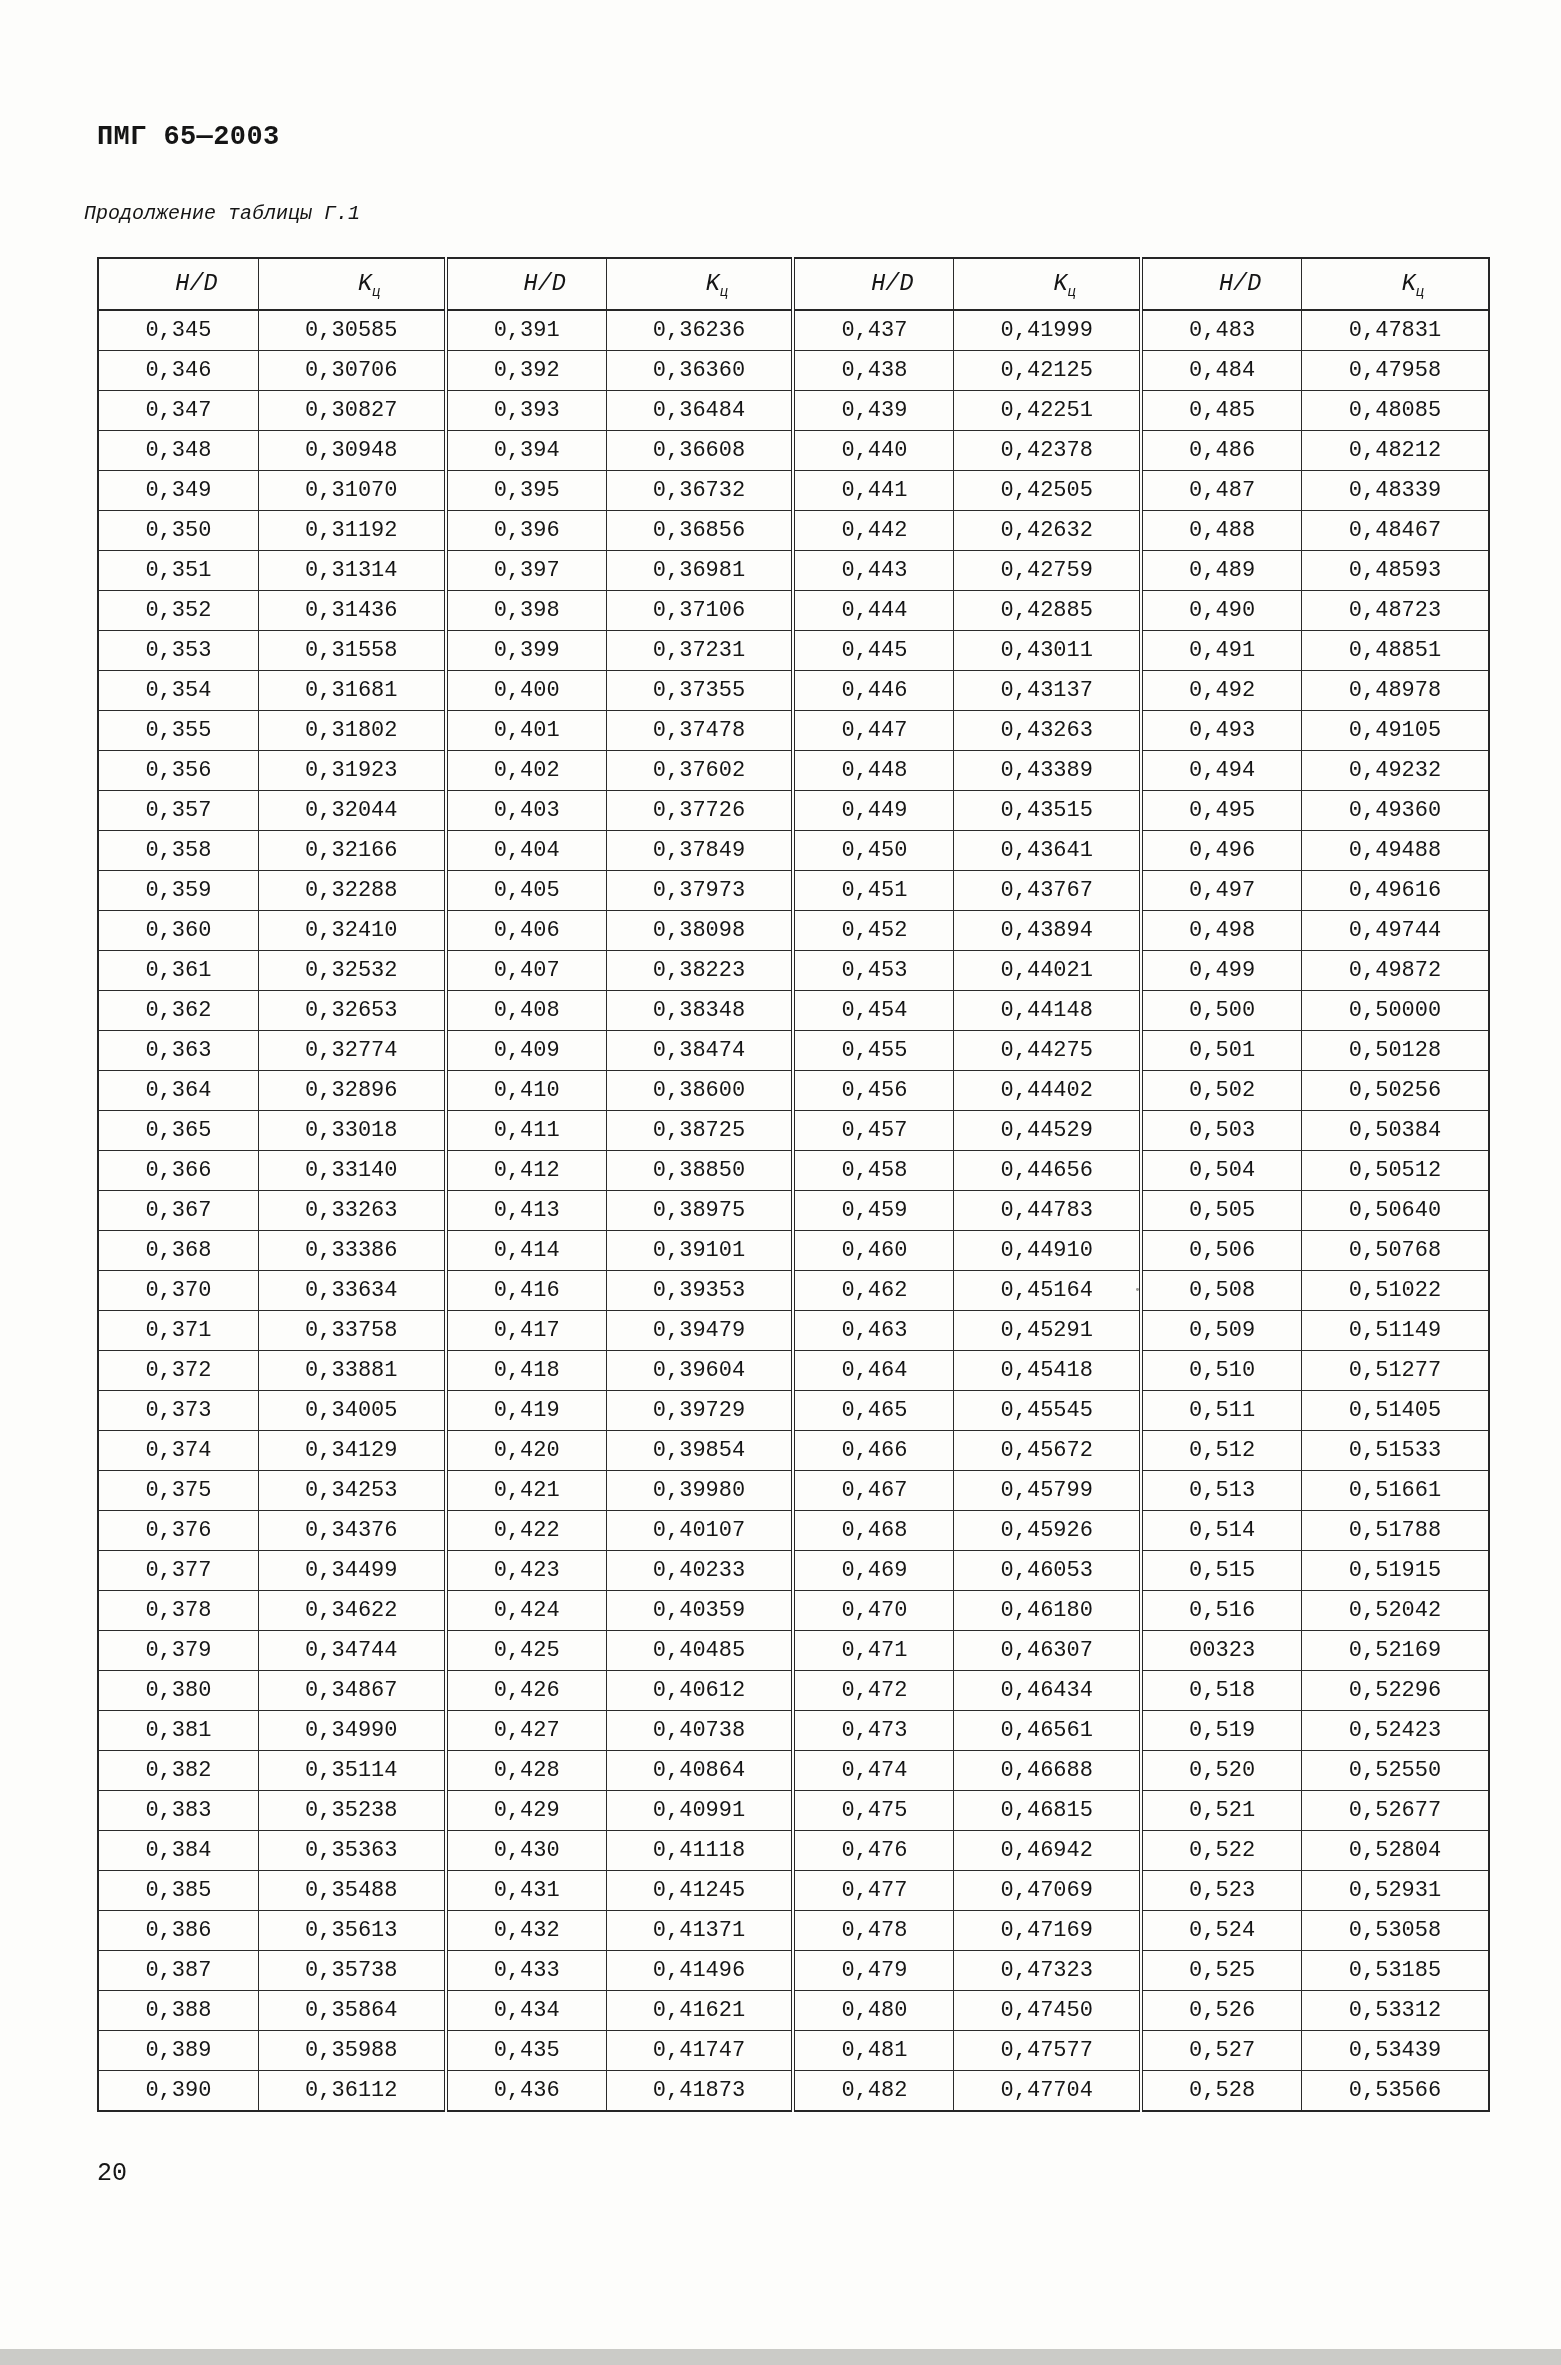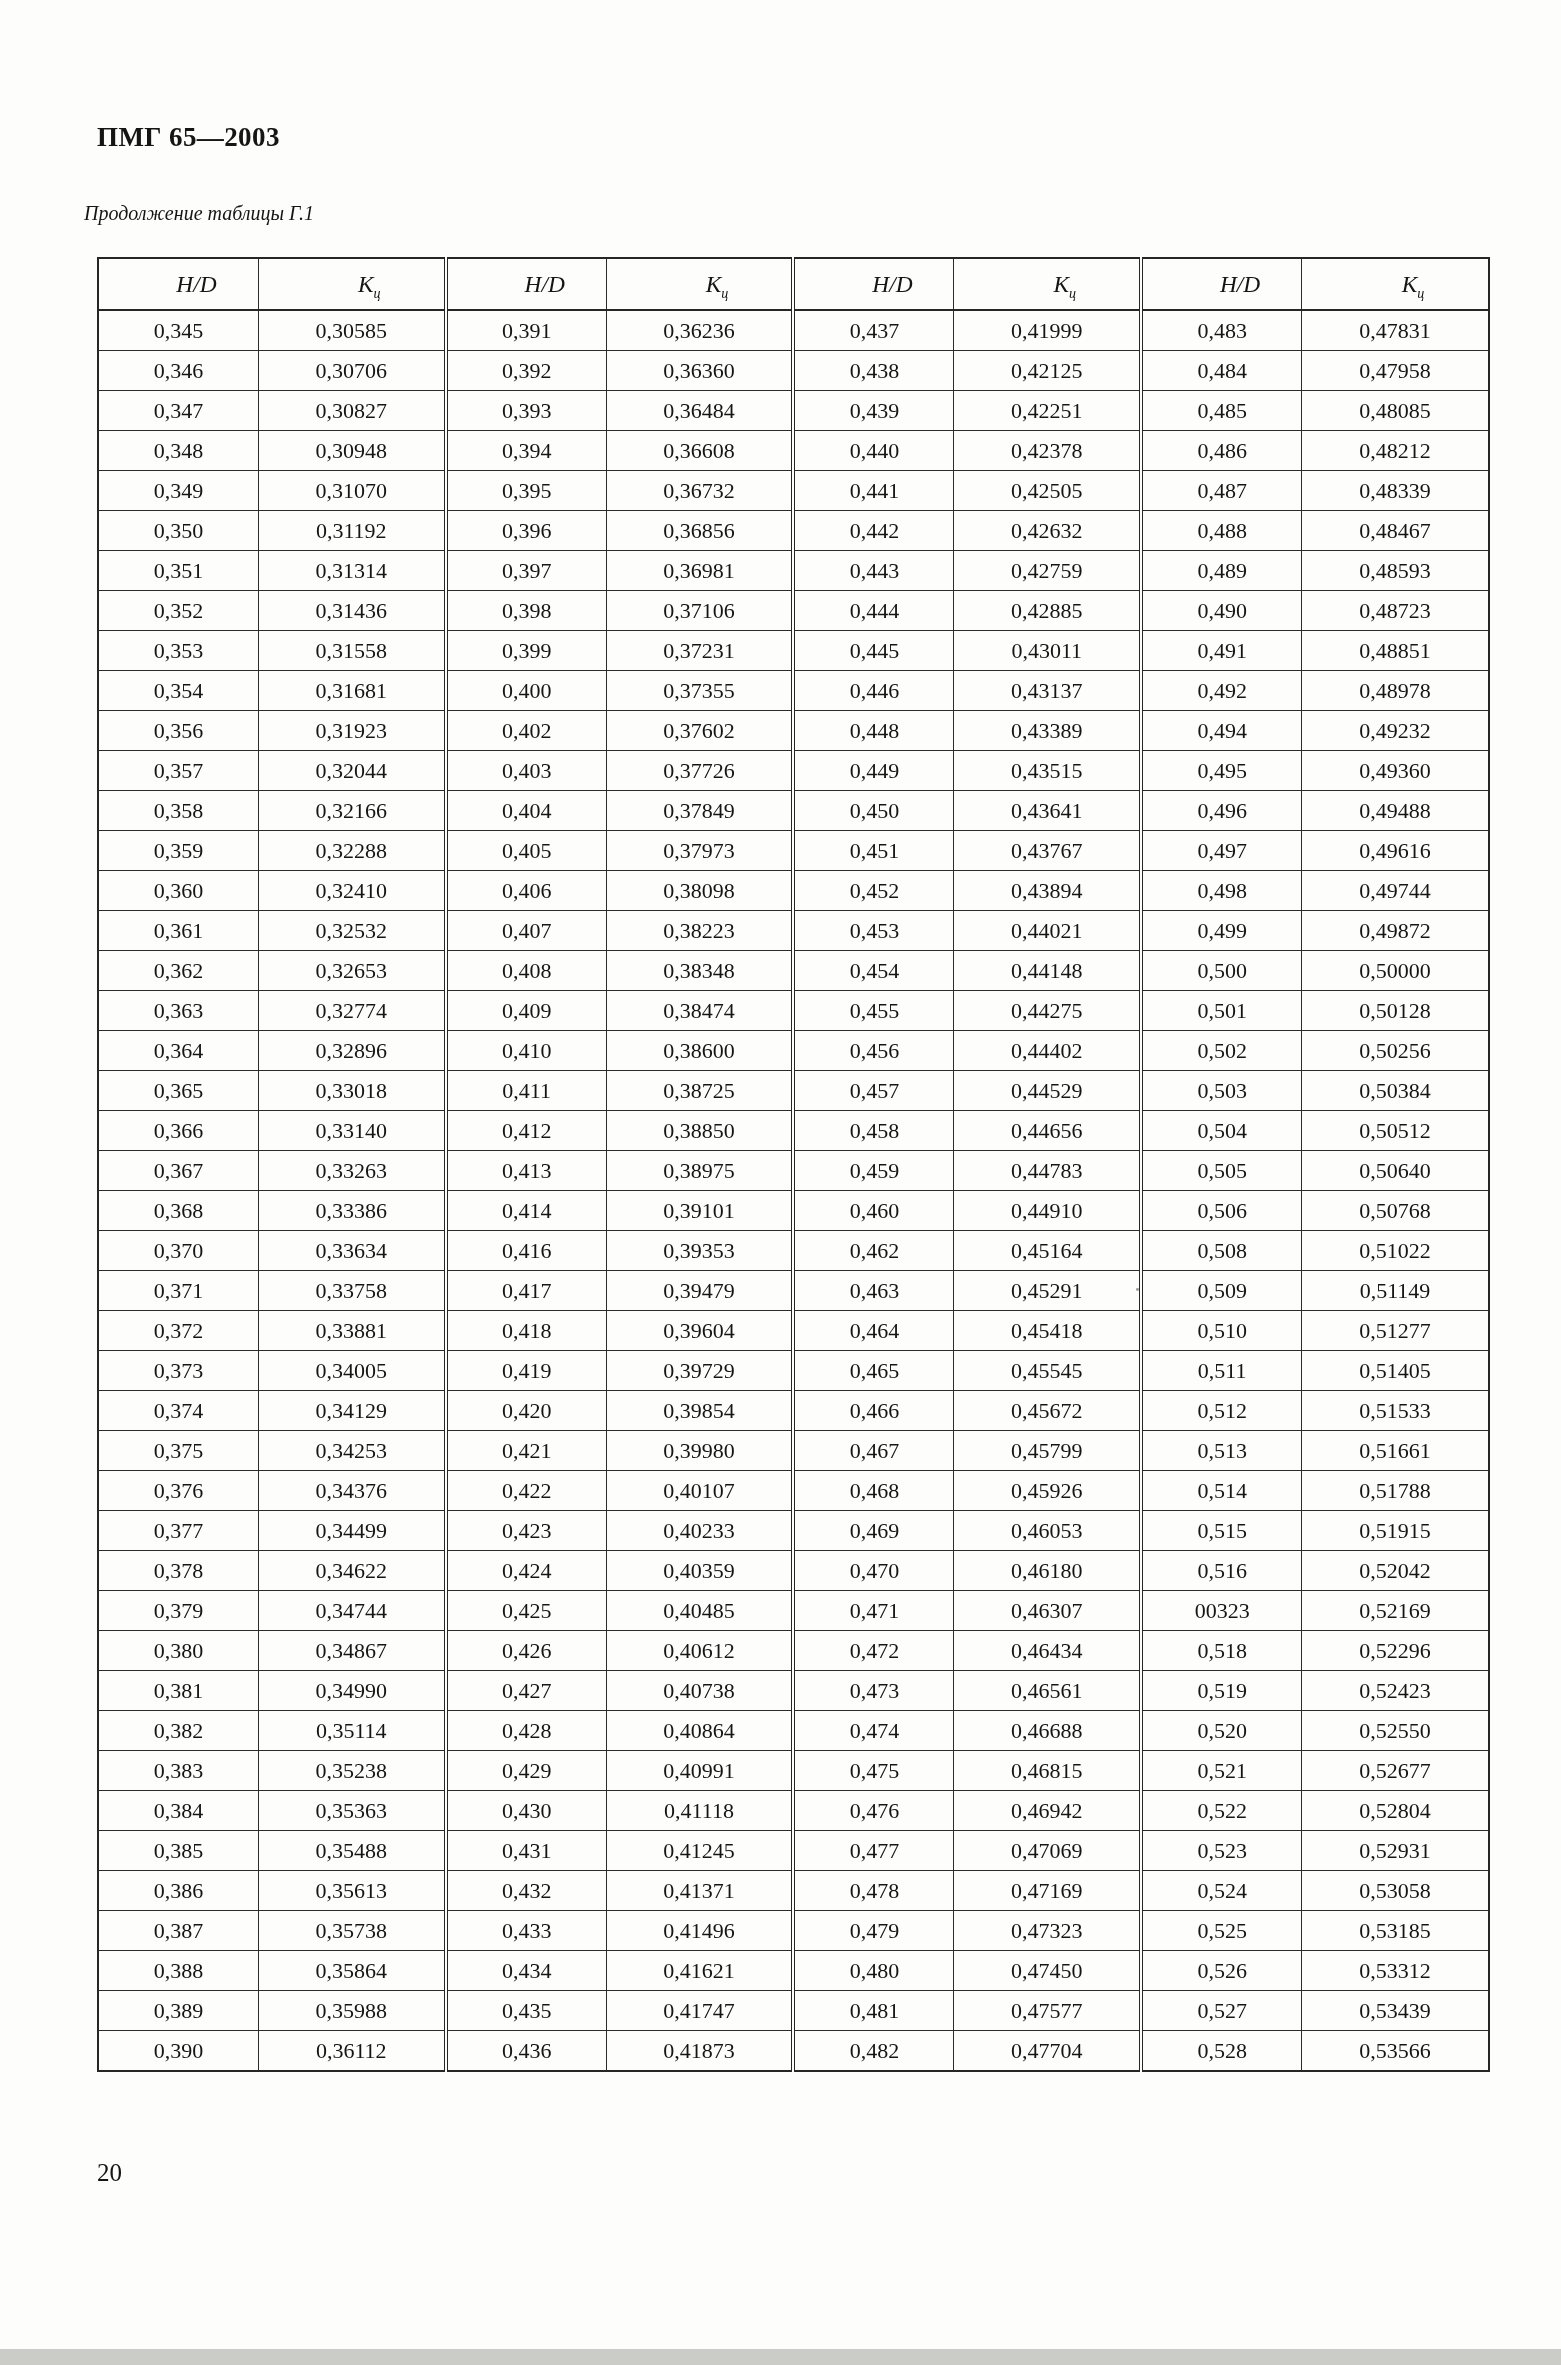--- a/index.html
+++ b/index.html
@@ -1,21 +1,21 @@
 <!DOCTYPE html>
 <html style="font-size:11.4px"><head>
 <meta charset="utf-8">
 <style>
   html, body { margin: 0; padding: 0; background: #8a8a88; }
   .page {
     position: relative;
     width: 1561px;
     height: 2366px;
     background: #fdfdfb;
-    font-family: Liberation Serif, serif;
+    font-family: Liberation Mono, monospace;
     color: #151515;
     overflow: hidden;
   }
   .doc-code {
     position: absolute;
     left: 97px;
     top: 122px;
     font-size: 27px;
     font-weight: bold;
     letter-spacing: 0.4px;
@@ -217,20 +217,30 @@
             <td>0,354</td>
             <td>0,31681</td>
             <td class="gs">0,400</td>
             <td>0,37355</td>
             <td class="gs">0,446</td>
             <td>0,43137</td>
             <td class="gs">0,492</td>
             <td>0,48978</td>
           </tr>
           <tr>
+            <td>0,355</td>
+            <td>0,31802</td>
+            <td class="gs">0,401</td>
+            <td>0,37478</td>
+            <td class="gs">0,447</td>
+            <td>0,43263</td>
+            <td class="gs">0,493</td>
+            <td>0,49105</td>
+          </tr>
+          <tr>
             <td>0,356</td>
             <td>0,31923</td>
             <td class="gs">0,402</td>
             <td>0,37602</td>
             <td class="gs">0,448</td>
             <td>0,43389</td>
             <td class="gs">0,494</td>
             <td>0,49232</td>
           </tr>
           <tr>

